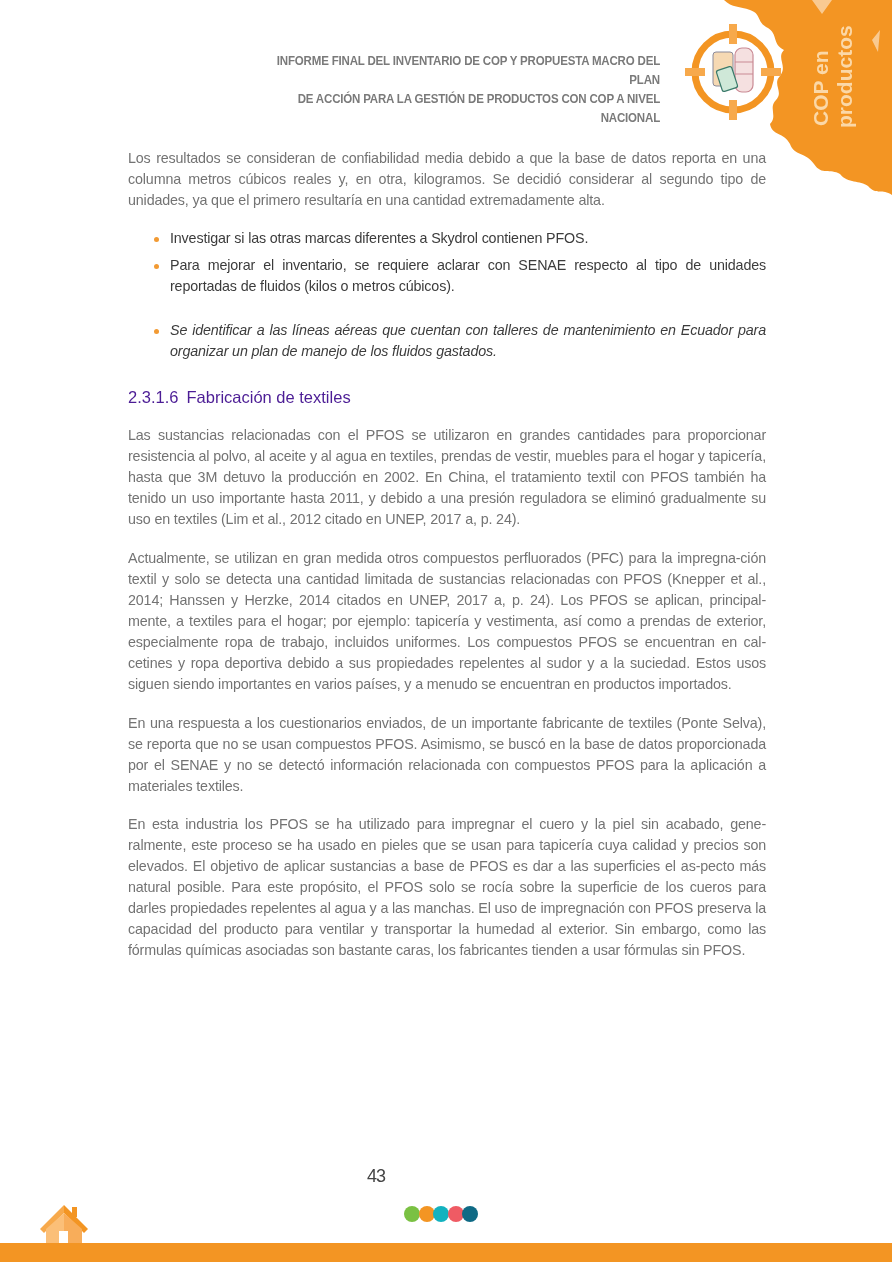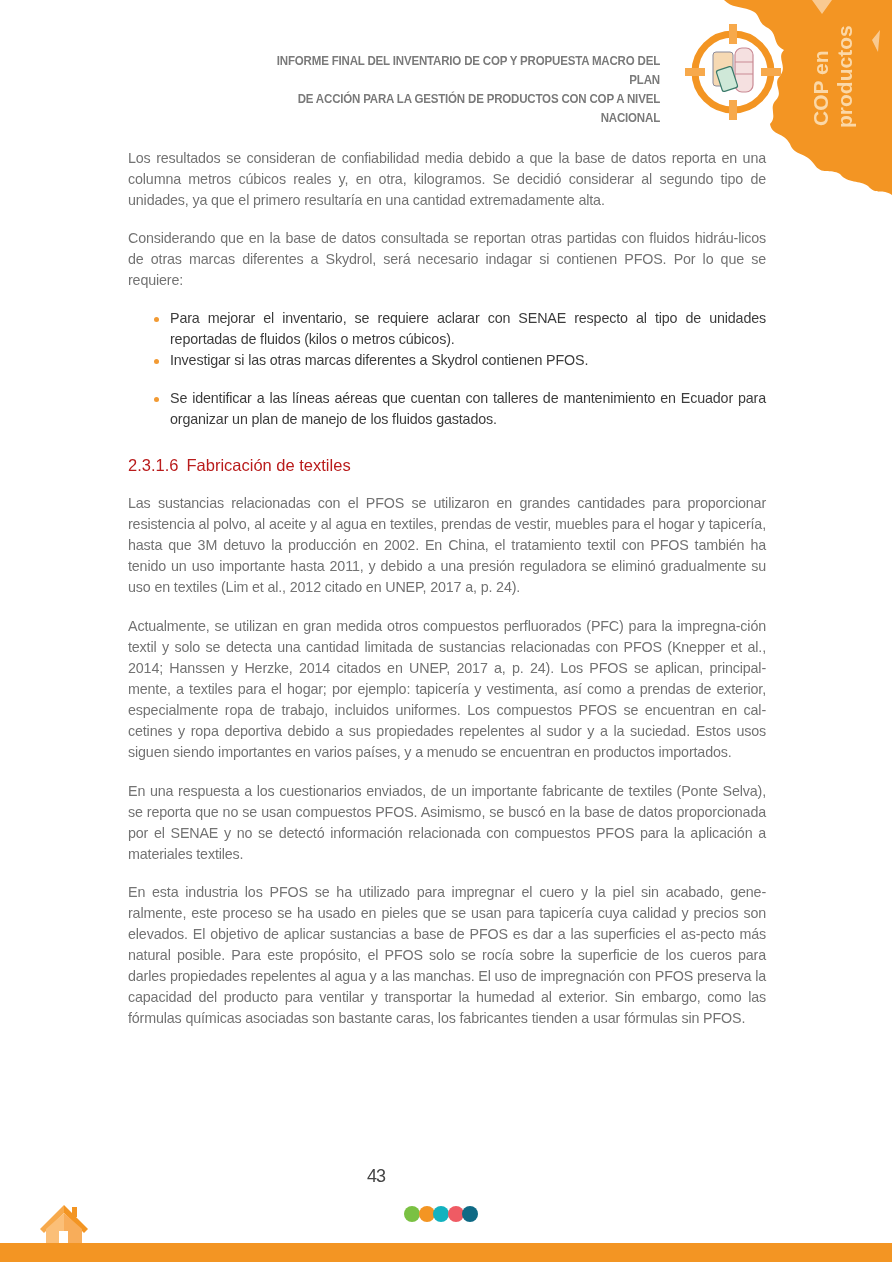--- a/index.html
+++ b/index.html
@@ -19,21 +19,21 @@
 
   .content { position: absolute; left: 128px; top: 148px; width: 638px; }
   p.body { margin: 0; font-size: 14.3px; line-height: 21px; text-align: justify; color: #737373;
            letter-spacing: -0.15px; }
   .subhead { margin: 0; font-size: 14.3px; line-height: 21px; color: #f29a33; font-weight: normal; }
   ul.bullets { list-style: none; margin: 0; padding: 0 0 0 26px; }
   ul.bullets li { position: relative; padding-left: 16px; font-size: 14.3px; line-height: 21px;
                   text-align: justify; color: #3c3c3c; letter-spacing: -0.15px; }
   ul.bullets li::before { content: ""; position: absolute; left: 0; top: 9px; width: 5px; height: 5px;
                           border-radius: 50%; background: #f29a33; }
-  h3.section { margin: 0; font-size: 16.5px; line-height: 22px; font-weight: normal; color: #b91c1c; }
+  h3.section { margin: 0; font-size: 16.5px; line-height: 22px; font-weight: normal; color: #4c1d95; }
   .sec-num { margin-right: 8px; }
 
   .page-num { position: absolute; left: 0; width: 752px; top: 1166px; text-align: center;
               font-size: 18px; color: #444; font-family: "Liberation Sans", sans-serif; font-weight: 300;
               letter-spacing: -1px; }
   .dots { position: absolute; left: 404px; top: 1206px; height: 16px; display: flex; }
   .dot { width: 16px; height: 16px; border-radius: 50%; margin-right: -1.5px; }
 
   .home { position: absolute; left: 38px; top: 1205px; width: 52px; height: 40px; }
   .footer-bar { position: absolute; left: 0; top: 1243px; width: 892px; height: 19px; background: #f39523; }
@@ -72,29 +72,28 @@
 
 <div class="header-title">
   <div>INFORME FINAL DEL INVENTARIO DE COP Y PROPUESTA MACRO DEL PLAN</div>
   <div>DE ACCIÓN PARA LA GESTIÓN DE PRODUCTOS CON COP A NIVEL NACIONAL</div>
 </div>
 
 <div class="content">
   <p class="body">Los resultados se consideran de confiabilidad media debido a que la base de datos reporta en una columna metros cúbicos reales y, en otra, kilogramos. Se decidió considerar al segundo tipo de unidades, ya que el primero resultaría en una cantidad extremadamente alta.</p>
 
 
-  <p class="body" style="margin-top:17px;">Considerando que en la base de datos consultada se reportan otras partidas con fluidos hidráu-licos de otras marcas diferentes a Skydrol, será necesario indagar si contienen PFOS. Por lo que se requiere:</p>
 
   <ul class="bullets" style="margin-top:17px;">
+    <li>Investigar si las otras marcas diferentes a Skydrol contienen PFOS.</li>
     <li style="margin-top:6px;">Para mejorar el inventario, se requiere aclarar con SENAE respecto al tipo de unidades reportadas de fluidos (kilos o metros cúbicos).</li>
-    <li>Investigar si las otras marcas diferentes a Skydrol contienen PFOS.</li>
   </ul>
 
 
-  <ul class="bullets" style="margin-top:17px;">
+  <ul class="bullets" style="margin-top:23px;font-style:italic;">
     <li>Se identificar a las líneas aéreas que cuentan con talleres de mantenimiento en Ecuador para organizar un plan de manejo de los fluidos gastados.</li>
   </ul>
 
   <h3 class="section" style="margin-top:24px;">
     <span class="sec-num">2.3.1.6</span><span>Fabricación de textiles</span>
   </h3>
 
   <p class="body" style="margin-top:17px;">Las sustancias relacionadas con el PFOS se utilizaron en grandes cantidades para proporcionar resistencia al polvo, al aceite y al agua en textiles, prendas de vestir, muebles para el hogar y tapicería, hasta que 3M detuvo la producción en 2002. En China, el tratamiento textil con PFOS también ha tenido un uso importante hasta 2011, y debido a una presión reguladora se eliminó gradualmente su uso en textiles (Lim et al., 2012 citado en UNEP, 2017 a, p. 24).</p>
   <p class="body" style="margin-top:18px;">Actualmente, se utilizan en gran medida otros compuestos perfluorados (PFC) para la impregna-ción textil y solo se detecta una cantidad limitada de sustancias relacionadas con PFOS (Knepper et al., 2014; Hanssen y Herzke, 2014 citados en UNEP, 2017 a, p. 24). Los PFOS se aplican, principal-mente, a textiles para el hogar; por ejemplo: tapicería y vestimenta, así como a prendas de exterior, especialmente ropa de trabajo, incluidos uniformes. Los compuestos PFOS se encuentran en cal-cetines y ropa deportiva debido a sus propiedades repelentes al sudor y a la suciedad. Estos usos siguen siendo importantes en varios países, y a menudo se encuentran en productos importados.</p>
   <p class="body" style="margin-top:18px;">En una respuesta a los cuestionarios enviados, de un importante fabricante de textiles (Ponte Selva), se reporta que no se usan compuestos PFOS. Asimismo, se buscó en la base de datos proporcionada por el SENAE y no se detectó información relacionada con compuestos PFOS para la aplicación a materiales textiles.</p>

